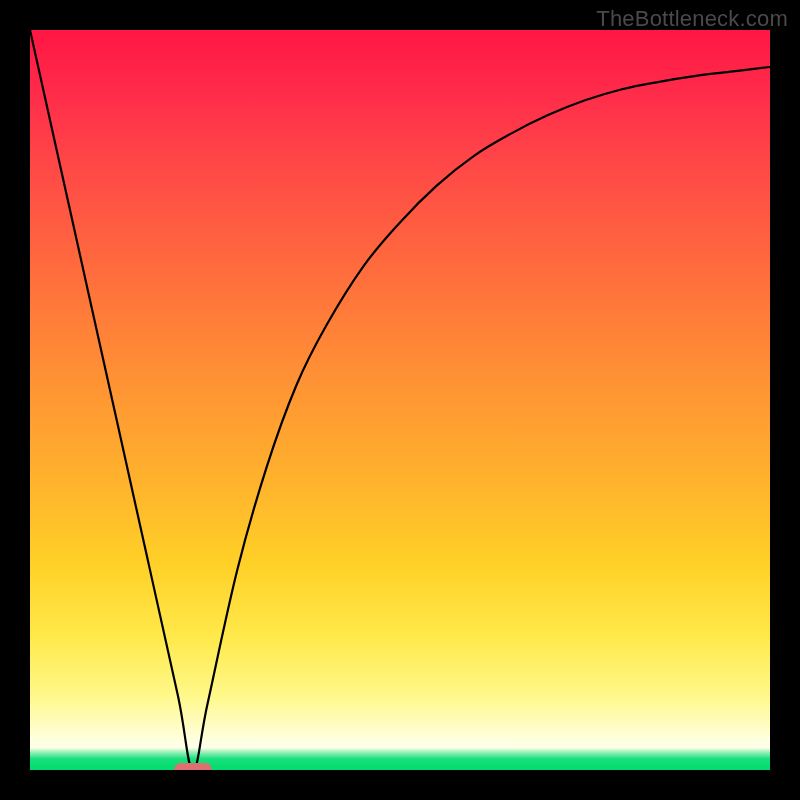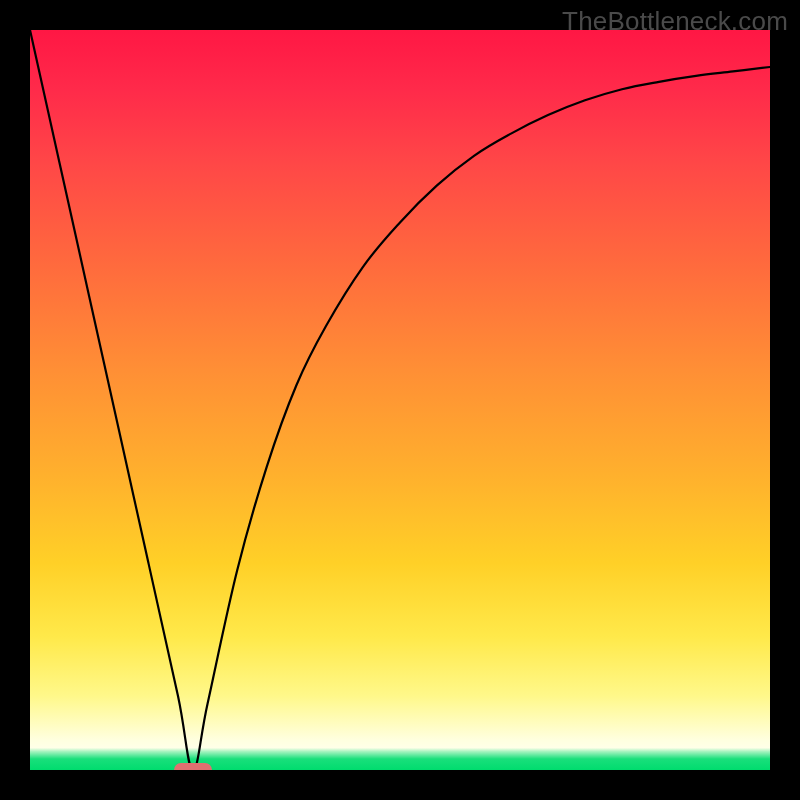--- a/index.html
+++ b/index.html
@@ -59,21 +59,21 @@
     left: 0;
     top: 0;
     width: 100%;
     height: 100%;
   }
   .watermark {
     position: absolute;
     top: 6px;
     right: 12px;
     color: #4a4a4a;
-    font-size: 26px;
+    font-size: 22px;
     letter-spacing: 0.2px;
     font-weight: 500;
     user-select: none;
   }
   .marker {
     position: absolute;
     width: 38px;
     height: 14px;
     background: #e07070;
     border-radius: 7px;

